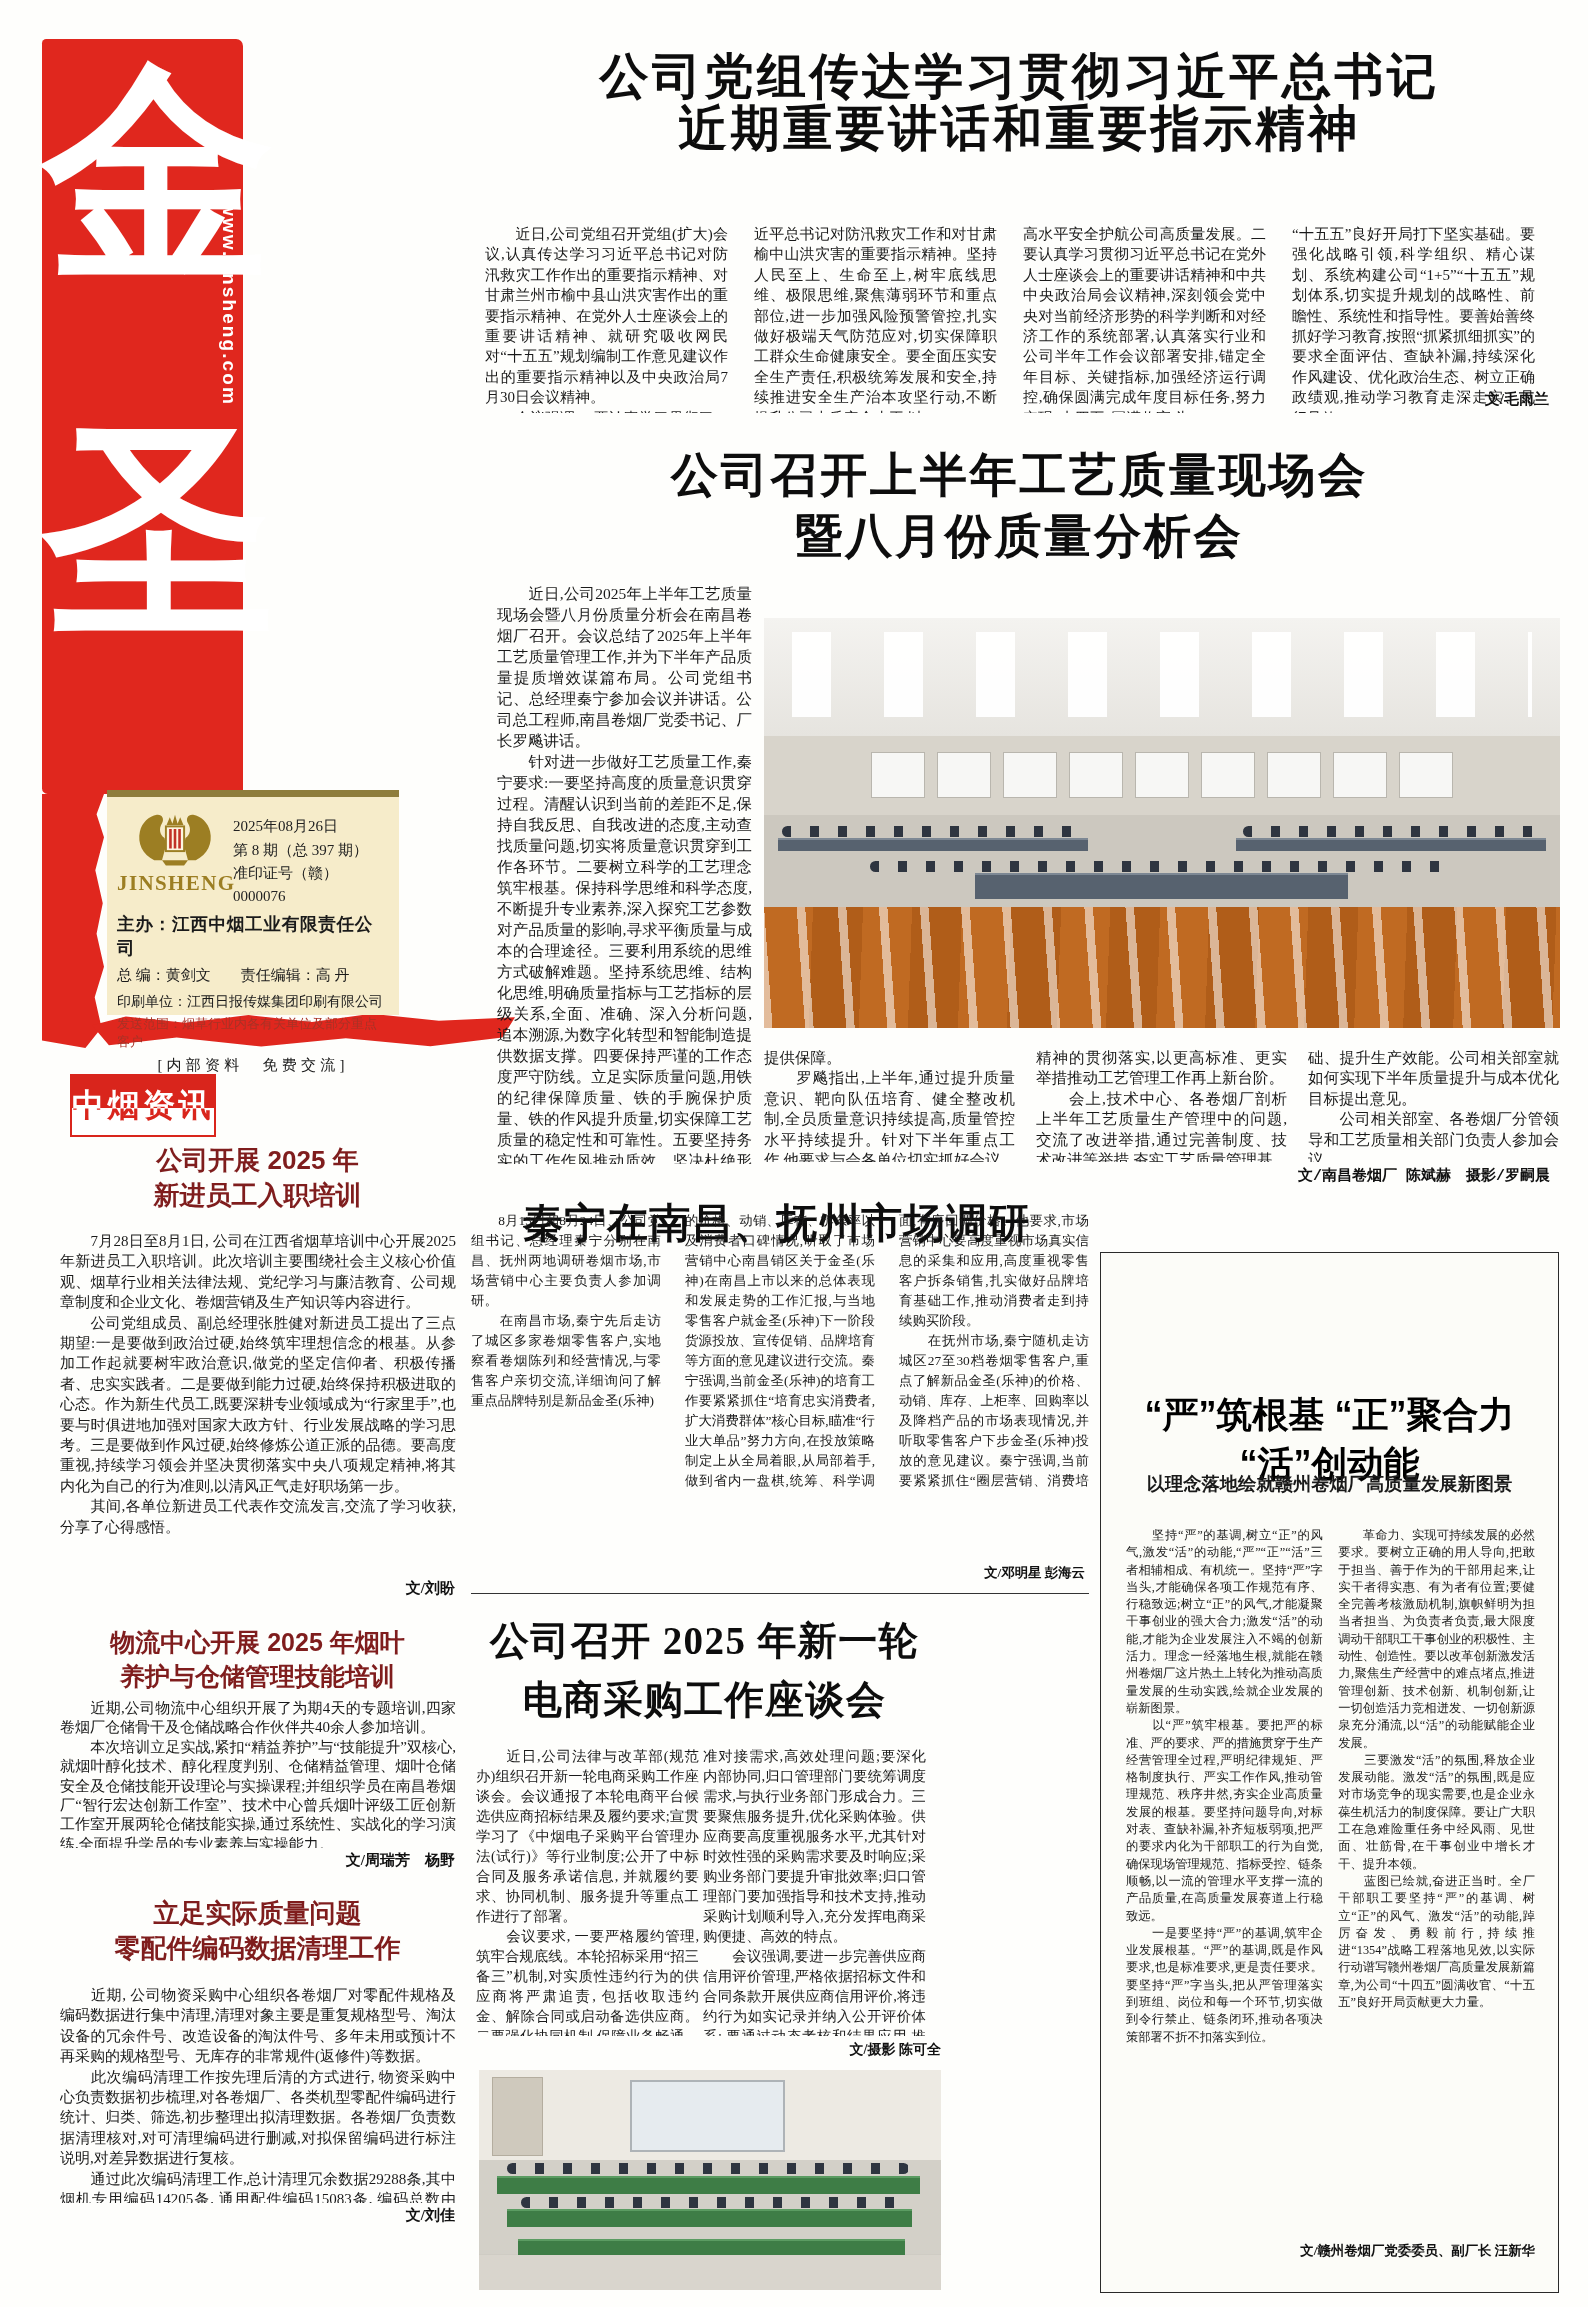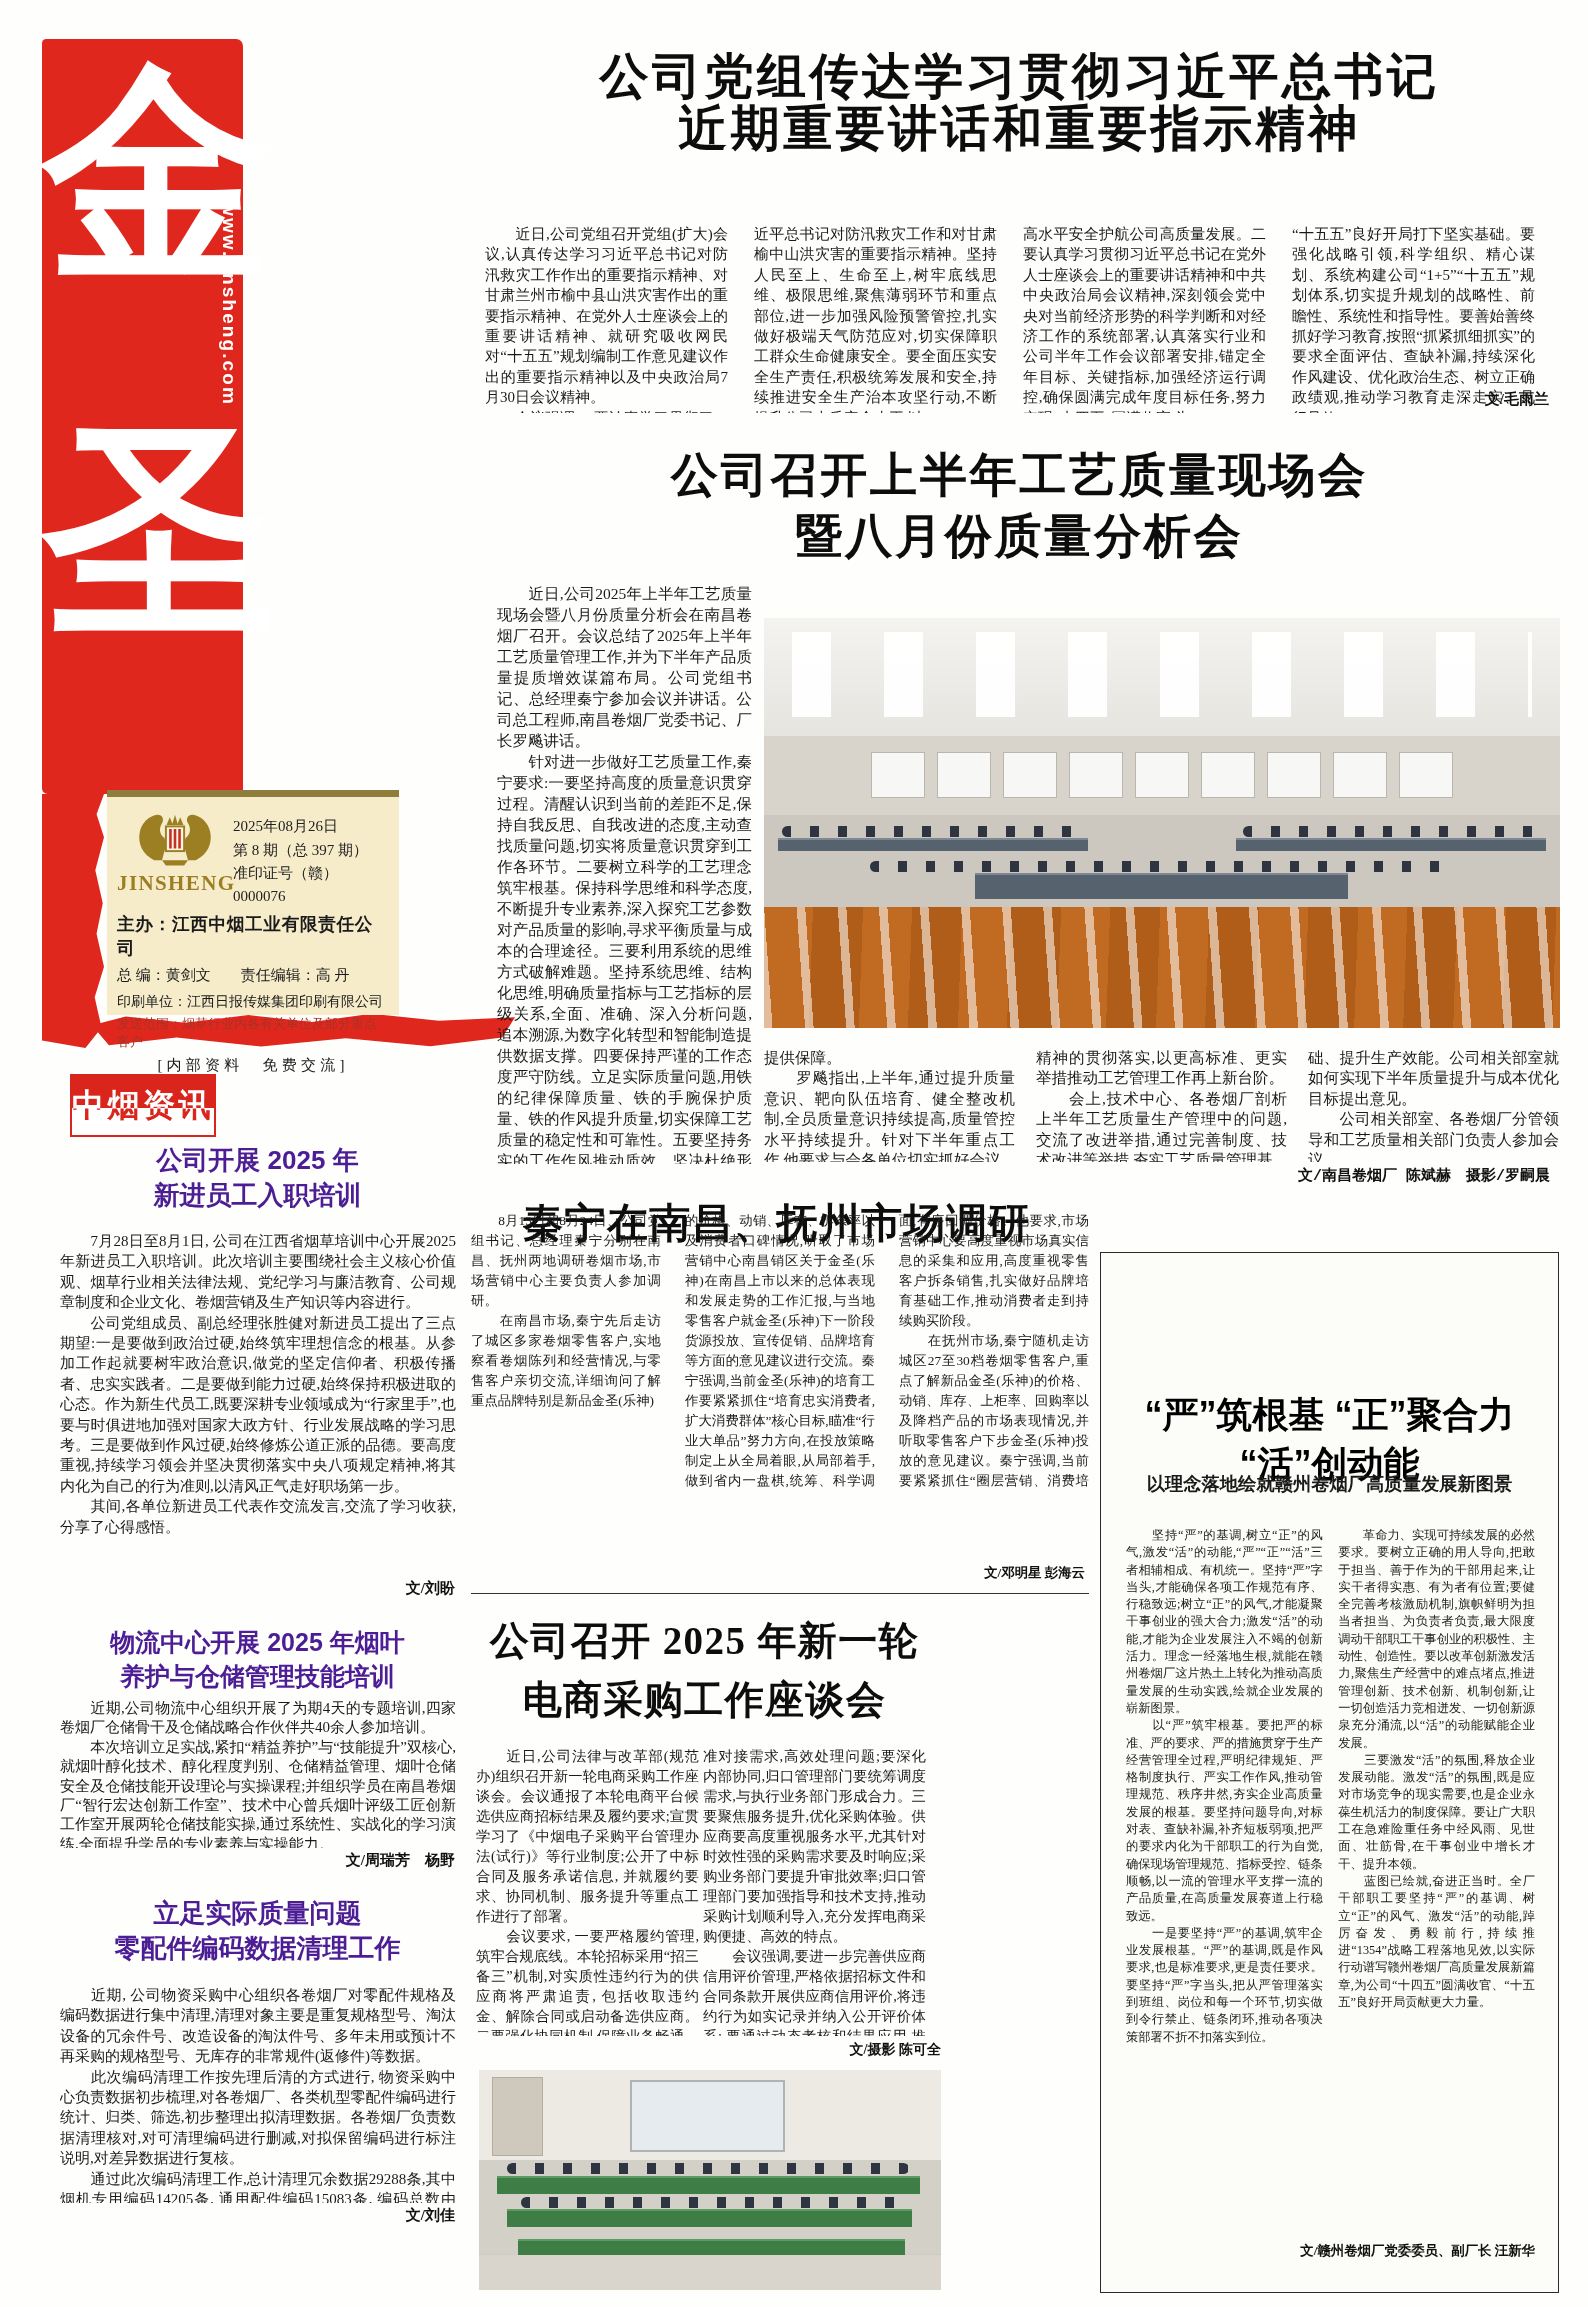--- a/index.html
+++ b/index.html
@@ -50,21 +50,21 @@
   .byline{position:absolute;font-weight:bold;font-size:15px;text-align:right;color:#111;}
   
   .sb-badge{left:70px;top:1074px;width:142px;height:59px;border:2.1px solid #d9251c;background:#fff;}
   .sb-badge .t{position:absolute;left:0;top:0;width:100%;height:100%;display:flex;align-items:center;
     justify-content:center;font-size:32px;font-weight:bold;letter-spacing:3.5px;
     font-family:"Liberation Sans",sans-serif;}
   .sb-badge .red-half{position:absolute;left:0;top:0;width:100%;height:55%;background:#d9251c;}
   .sb-badge .t.white{color:#fff;clip-path:inset(0 0 45% 0);}
   .sb-badge .t.red{color:#d9251c;clip-path:inset(55% 0 0 0);}
   .sb-title{position:absolute;left:53px;width:409px;text-align:center;font-weight:bold;
-    font-family:"Liberation Sans","DejaVu Sans",sans-serif;font-size:26px;line-height:1.35;color:#4c1d95;}
+    font-family:"Liberation Sans","DejaVu Sans",sans-serif;font-size:26px;line-height:1.35;color:#7f1d1d;}
   .sb-body{position:absolute;left:60px;width:396px;text-align:justify;overflow:hidden;
     white-space:pre-line;font-size:15px;line-height:20.4px;}
   
   .photo{overflow:hidden;background:#cfccc4;}
   .ph1{left:764px;top:618px;width:796px;height:410px;}
   .ph1 .ceiling{position:absolute;left:0;top:0;width:100%;height:118px;
     background:linear-gradient(180deg,#f4f3f0,#e6e4df),
     repeating-linear-gradient(90deg,rgba(190,190,185,.45) 0 1.4px,transparent 1.4px 67px);}
   .ph1 .lights{position:absolute;left:28px;top:14px;width:740px;height:85px;
     background:repeating-linear-gradient(90deg,rgba(255,255,255,.95) 0 39px,transparent 39px 92px);

